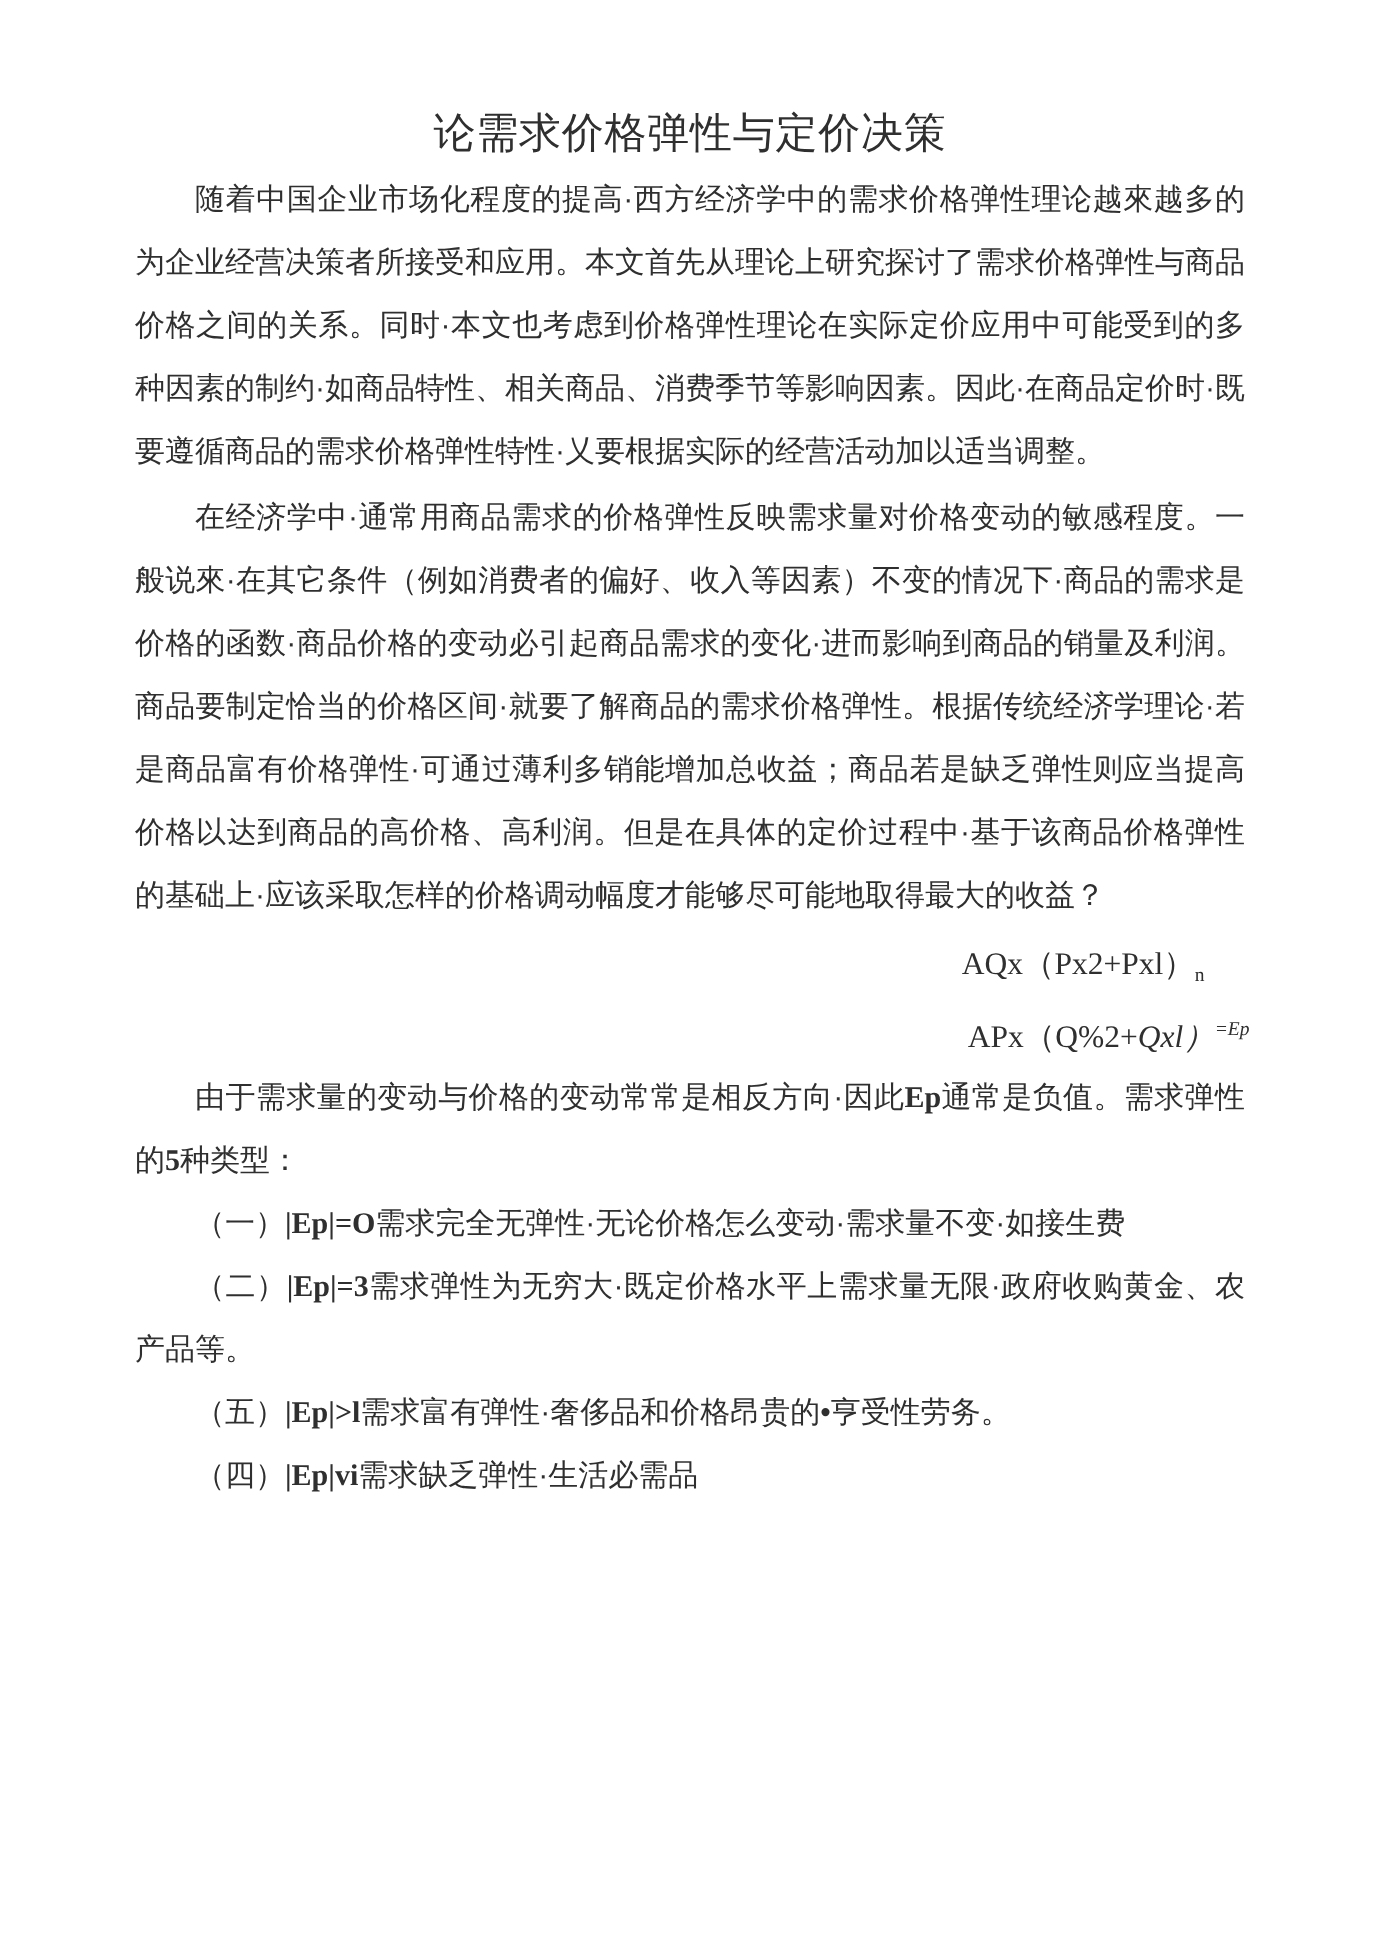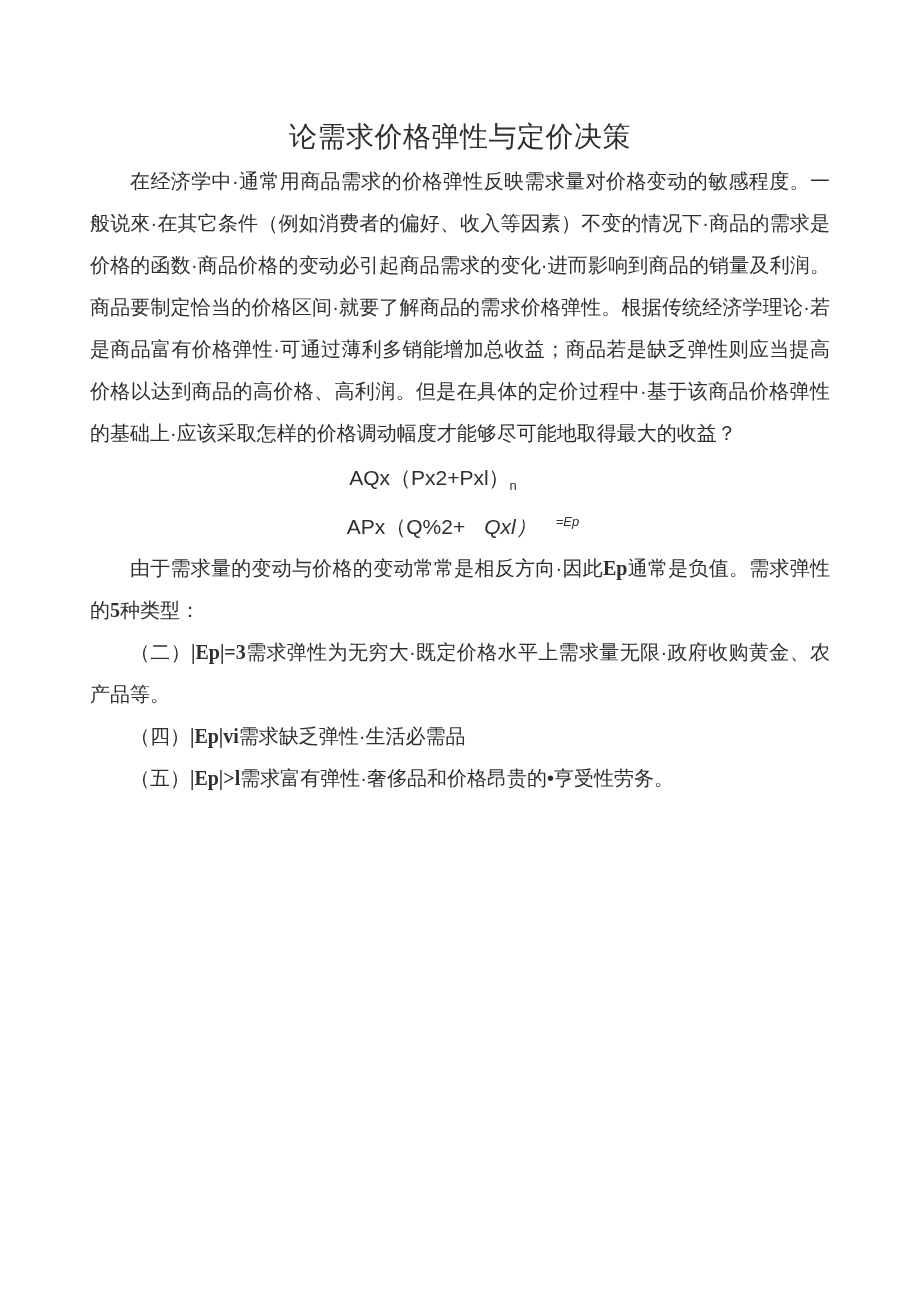--- a/index.html
+++ b/index.html
@@ -10,21 +10,21 @@
     color: #2f2f2f;
     font-family: "Liberation Sans", "DejaVu Sans", sans-serif;
   }
   .page {
     width: 920px;
     height: 1301px;
     overflow: hidden;
     background: #ffffff;
   }
   .content {
-    padding: 116px 90px 0 90px;
+    padding: 68px 90px 0 90px;
   }
   .doc-title {
     margin: 0;
     font-size: 28px;
     line-height: 42px;
     font-weight: 400;
     text-align: center;
     letter-spacing: 0.5px;
   }
   .heading {
@@ -41,54 +41,56 @@
     text-align: justify;
     text-justify: inter-ideograph;
   }
   p.body.item { margin-top: 0; }
   .bl {
     font-family: "Liberation Serif", "DejaVu Serif", serif;
     font-weight: 700;
   }
   .formula {
     margin: 6px 0 0 0;
-    font-family: Liberation Sans, sans-serif;
+    font-family: Liberation Serif, serif;
     font-size: 21px;
     line-height: 36px;
-    text-align: center;
+    text-align: right;
   }
   .f-line1 { transform: translateX(-27px); }
   .f-line2 { transform: translateX(3px); }
   .formula sub { font-size: 13px; }
   .formula sup { font-size: 13px; }
-  .formula i { font-style: italic; margin-left: 19px; }
+  .formula i { font-style: italic; }
 </style>
 </head>
 <body>
 
 <div class="page">
   <div class="content">
 
     <h1 class="doc-title">论需求价格弹性与定价决策</h1>
 
 
+    <p class="body">随着中国企业市场化程度的提高·西方经济学中的需求价格弹性理论越來越多的为企业经营决策者所接受和应用。本文首先从理论上研究探讨了需求价格弹性与商品价格之间的关系。同时·本文也考虑到价格弹性理论在实际定价应用中可能受到的多种因素的制约·如商品特性、相关商品、消费季节等影响因素。因此·在商品定价时·既要遵循商品的需求价格弹性特性·乂要根据实际的经营活动加以适当调整。</p>
 
     <p class="body">在经济学中·通常用商品需求的价格弹性反映需求量对价格变动的敏感程度。一般说來·在其它条件（例如消费者的偏好、收入等因素）不变的情况下·商品的需求是价格的函数·商品价格的变动必引起商品需求的变化·进而影响到商品的销量及利润。商品要制定恰当的价格区间·就要了解商品的需求价格弹性。根据传统经济学理论·若是商品富有价格弹性·可通过薄利多销能增加总收益；商品若是缺乏弹性则应当提高价格以达到商品的高价格、高利润。但是在具体的定价过程中·基于该商品价格弹性的基础上·应该采取怎样的价格调动幅度才能够尽可能地取得最大的收益？</p>
 
 
 
     <div class="formula">
       <div class="f-line1"><span>AQx（Px2+Pxl）</span><sub>n</sub></div>
       <div class="f-line2"><span>APx（Q%2+</span><i>Qxl）</i><sup><i>=Ep</i></sup></div>
     </div>
 
     <p class="body"><span>由于需求量的变动与价格的变动常常是相反方向·因此</span><span class="bl">Ep</span><span>通常是负值。需求弹性的</span><span class="bl">5</span><span>种类型：</span></p>
 
+    <p class="body item"><span>（一）</span><span class="bl">|Ep|=O</span><span>需求完全无弹性·无论价格怎么变动·需求量不变·如接生费</span></p>
 
     <p class="body item"><span>（二）</span><span class="bl">|Ep|=3</span><span>需求弹性为无穷大·既定价格水平上需求量无限·政府收购黄金、农产品等。</span></p>
 
 
+    <p class="body item"><span>（五）</span><span class="bl">|Ep|&gt;l</span><span>需求富有弹性·奢侈品和价格昂贵的•亨受性劳务。</span></p>
+
     <p class="body item"><span>（四）</span><span class="bl">|Ep|vi</span><span>需求缺乏弹性·生活必需品</span></p>
-
-    <p class="body item"><span>（五）</span><span class="bl">|Ep|&gt;l</span><span>需求富有弹性·奢侈品和价格昂贵的•亨受性劳务。</span></p>
 
   </div>
 </div>
 
 </body></html>

